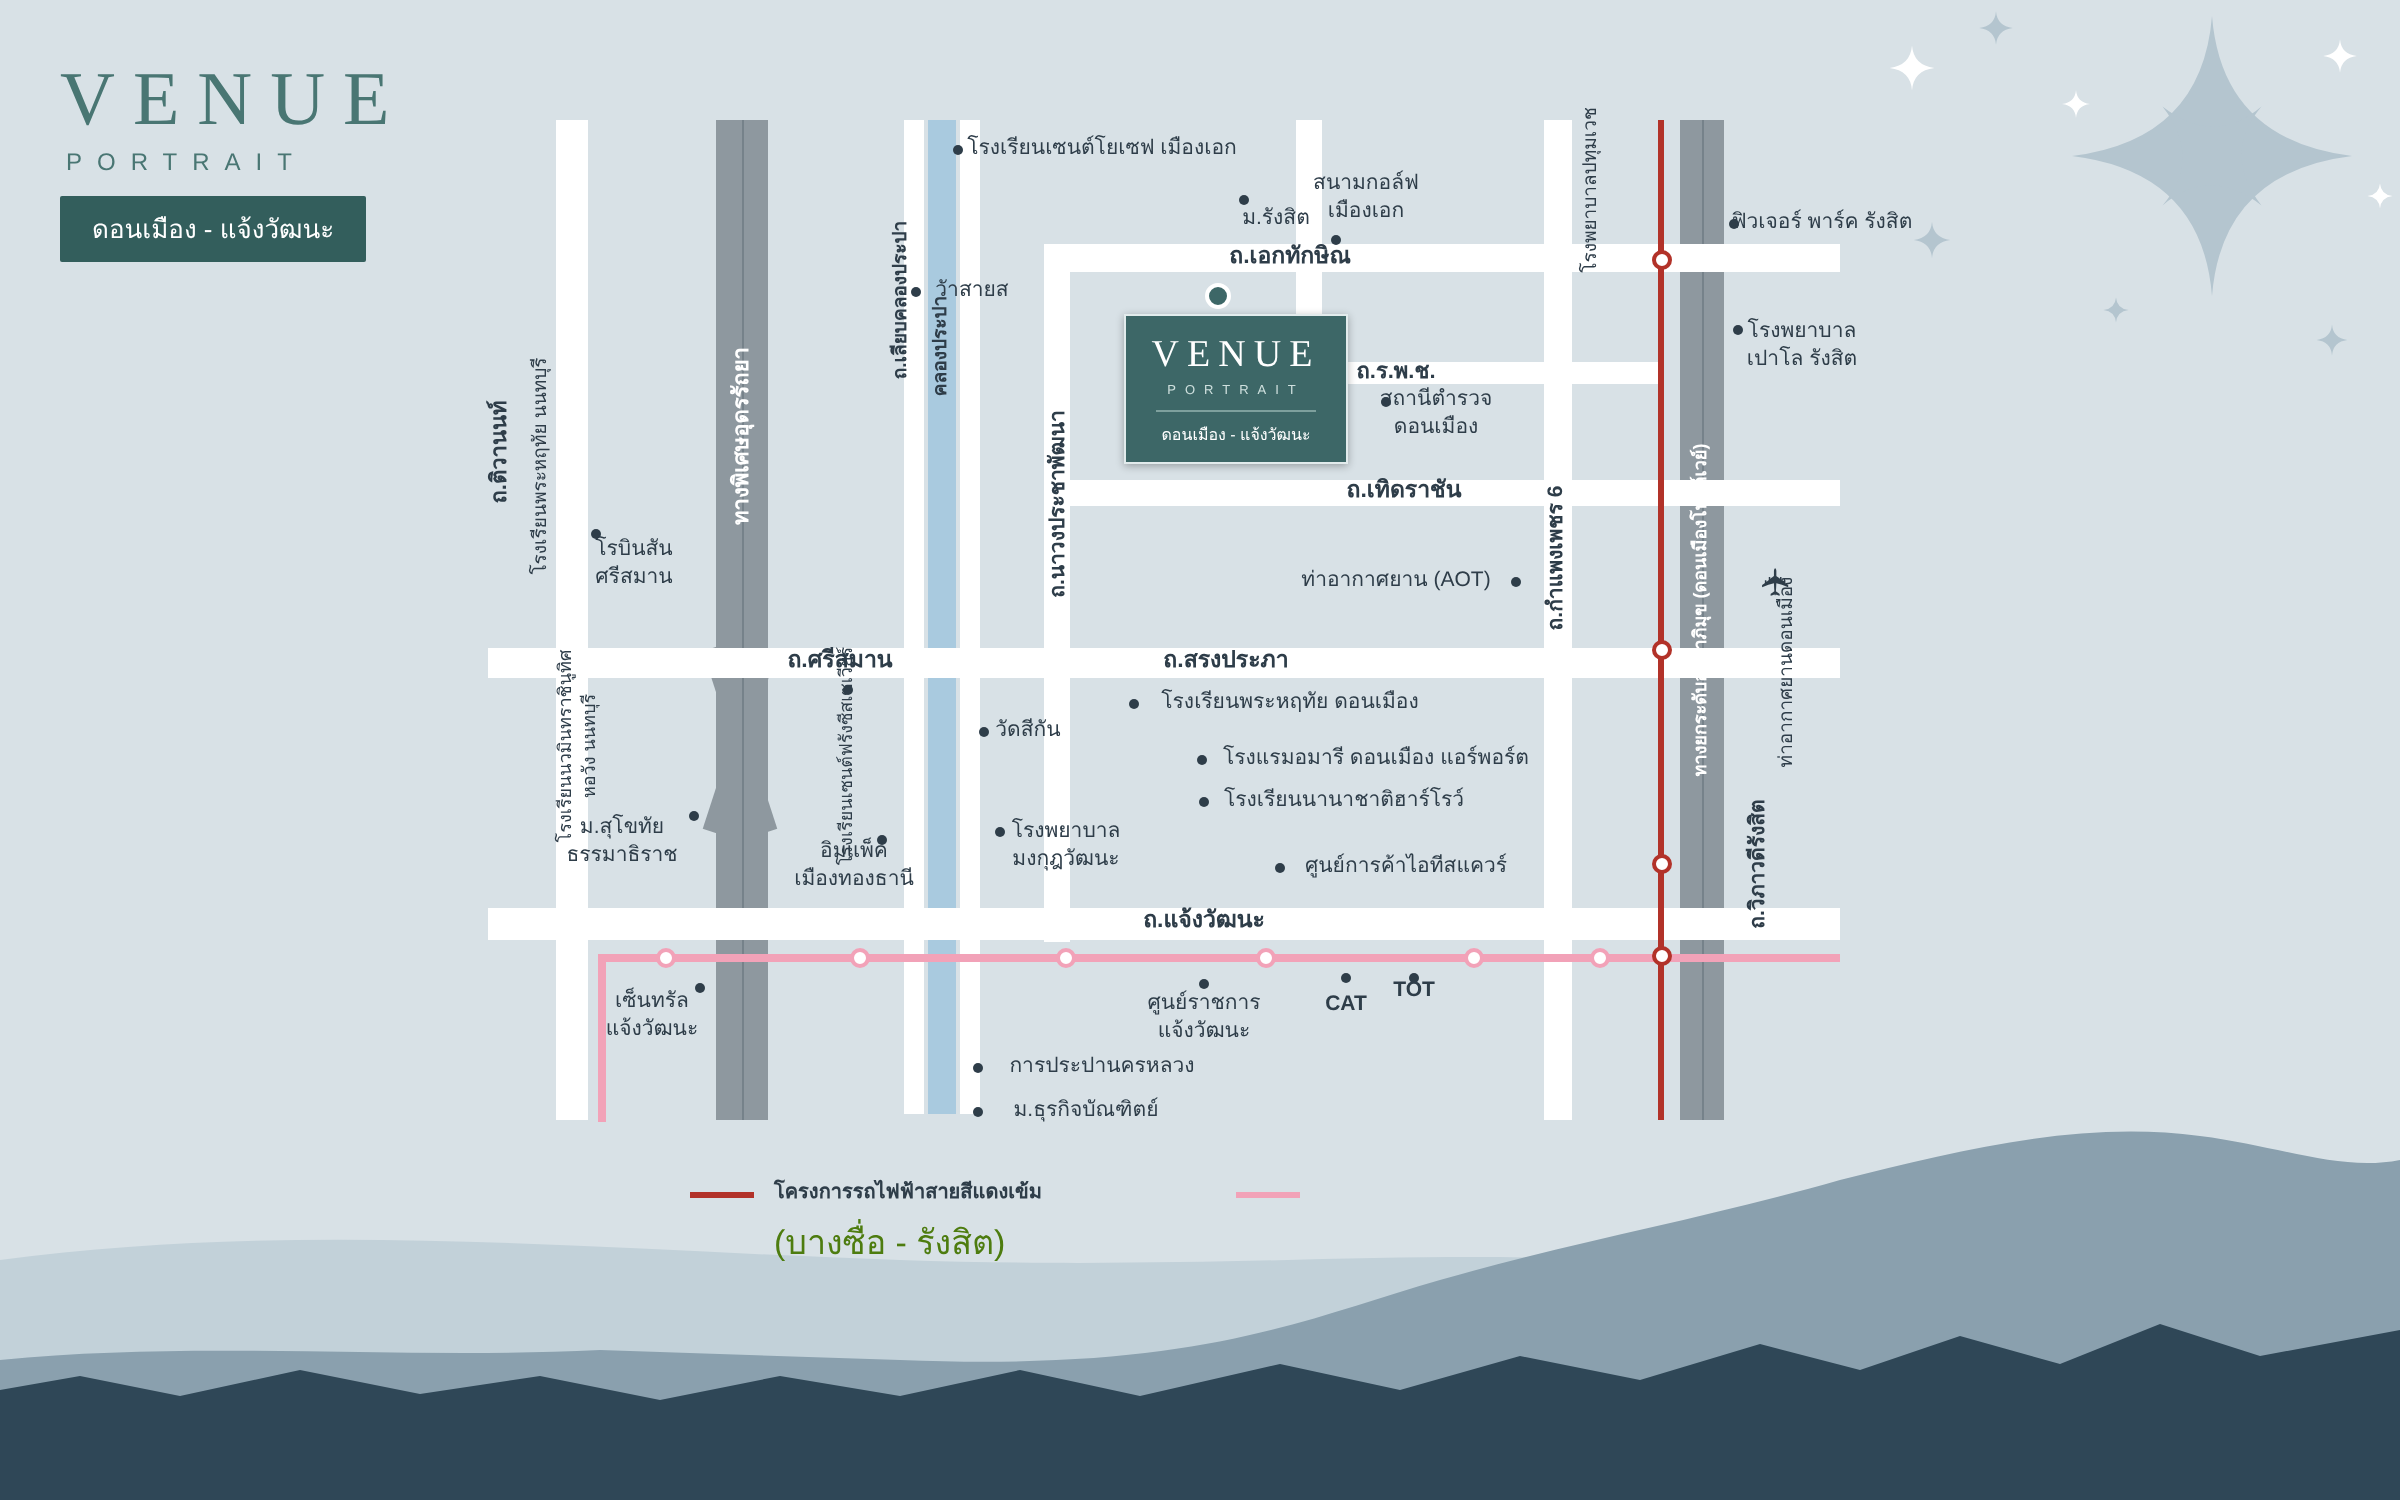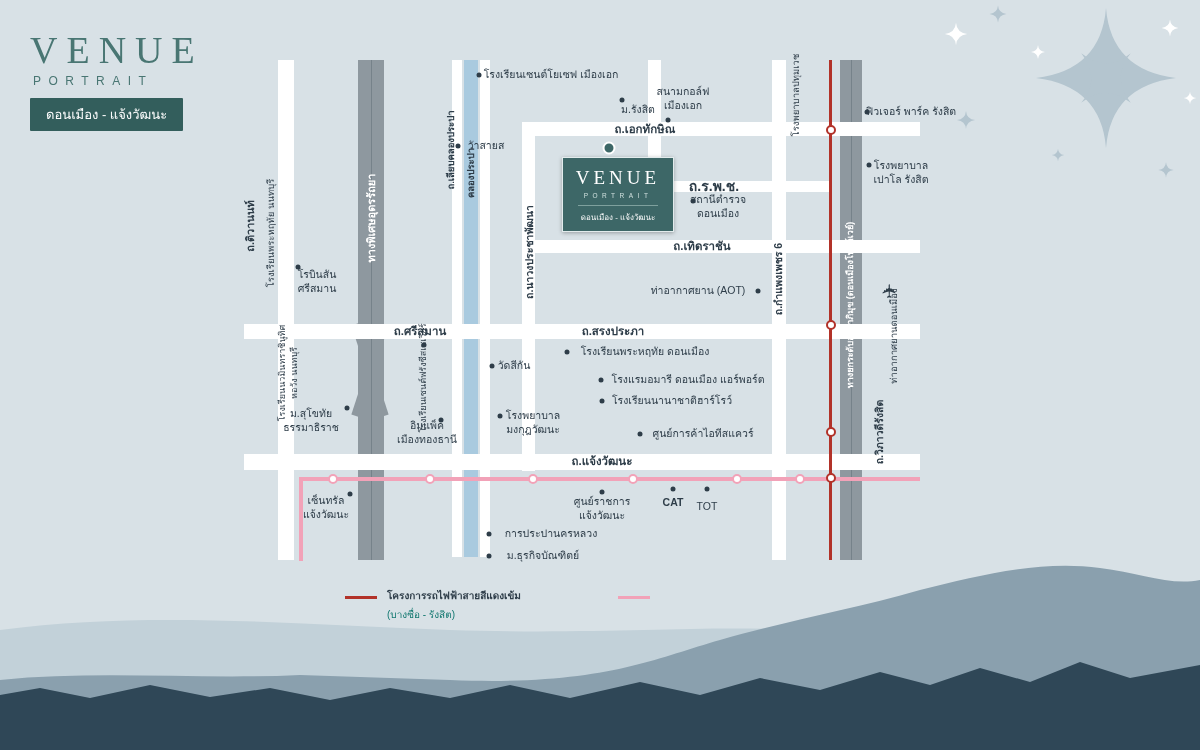--- a/index.html
+++ b/index.html
@@ -38,21 +38,21 @@
   .vc-sub{font-size:6.5px;letter-spacing:4.5px;color:#cfe0de;margin-top:3px;}
   .vc-line{height:1px;background:#7ea09d;margin:6px 9px 5px;}
   .vc-loc{font-size:8px;color:#ffffff;}
 
   
   .legend-item{position:absolute;display:flex;gap:10px;z-index:10;}
   .legend-swatch{width:32px;height:3px;margin-top:8px;flex:none;}
   .swatch-red{background:#b23229;}
   .swatch-pink{background:#f2a2b8;}
   .legend-label{font-size:10px;font-weight:bold;color:#2e3d49;}
-  .legend-sub{font-size:10px;color:#0f766e;margin-top:4px;}
+  .legend-sub{font-size:17px;color:#4d7c0f;margin-top:4px;}
 
   .sparkles{position:absolute;left:938px;top:0;z-index:1;pointer-events:none;}
   .mountains{position:absolute;left:0;top:530px;z-index:2;pointer-events:none;}
 </style>
 </head>
 <body>
 
 <div class="stage">
 
   <svg class="sparkles" width="262" height="190" viewBox="0 0 262 190">
@@ -104,21 +104,21 @@
 
     <div class="venue-pin"></div>
     <div class="venue-card">
       <div class="vc-name">VENUE</div>
       <div class="vc-sub">PORTRAIT</div>
       <div class="vc-line"></div>
       <div class="vc-loc">ดอนเมือง - แจ้งวัฒนะ</div>
     </div>
 
   <div class="map-label" style="left: 645px; top: 129px; font-size: 11.5px; font-weight: bold; transform: translate(-50%, -50%);">ถ.เอกทักษิณ</div>
-      <div class="map-label" style="left: 698px; top: 186px; font-size: 14px; font-weight: bold; transform: translate(-50%, -50%); margin-left: 16px;">ถ.ร.พ.ช.</div>
+      <div class="map-label" style="left: 698px; top: 186px; font-size: 11px; font-weight: bold; transform: translate(-50%, -50%);">ถ.ร.พ.ช.</div>
       <div class="map-label" style="left: 702px; top: 246px; font-size: 11.5px; font-weight: bold; transform: translate(-50%, -50%);">ถ.เทิดราชัน</div>
       <div class="map-label" style="left: 420px; top: 331px; font-size: 11.5px; font-weight: bold; transform: translate(-50%, -50%);">ถ.ศรีสมาน</div>
       <div class="map-label" style="left: 613px; top: 331px; font-size: 11.5px; font-weight: bold; transform: translate(-50%, -50%);">ถ.สรงประภา</div>
       <div class="map-label" style="left: 602px; top: 461px; font-size: 11.5px; font-weight: bold; transform: translate(-50%, -50%);">ถ.แจ้งวัฒนะ</div>
       <div class="map-label" style="left: 250px; top: 226px; font-size: 11px; font-weight: bold; transform: translate(-50%, -50%) rotate(-90deg);">ถ.ติวานนท์</div>
       <div class="map-label" style="left: 271px; top: 233px; font-size: 9.5px; transform: translate(-50%, -50%) rotate(-90deg);">โรงเรียนพระหฤทัย นนทบุรี</div>
       <div class="map-label" style="left: 371px; top: 218px; font-size: 11px; color: rgb(255, 255, 255); font-weight: bold; transform: translate(-50%, -50%) rotate(-90deg);">ทางพิเศษอุดรรัถยา</div>
       <div class="map-label" style="left: 451px; top: 150px; font-size: 9.5px; font-weight: bold; transform: translate(-50%, -50%) rotate(-90deg);">ถ.เลียบคลองประปา</div>
       <div class="map-label" style="left: 471px; top: 173px; font-size: 9.5px; font-weight: bold; transform: translate(-50%, -50%) rotate(-90deg);">คลองประปา</div>
       <div class="map-label" style="left: 530px; top: 252px; font-size: 10.5px; font-weight: bold; transform: translate(-50%, -50%) rotate(-90deg);">ถ.นาวงประชาพัฒนา</div>
@@ -152,21 +152,21 @@
       <div class="map-label" style="left: 424px; top: 378px; font-size: 9px; transform: translate(-50%, -50%) rotate(-90deg);">โรงเรียนเซนต์ฟรังซีสเซเวียร์</div>
       <div class="map-label" style="left: 311px; top: 421px; transform: translate(-50%, -50%);">ม.สุโขทัย
 ธรรมาธิราช</div>
       <div class="map-label" style="left: 427px; top: 433px; transform: translate(-50%, -50%);">อิมแพ็ค
 เมืองทองธานี</div>
       <div class="map-label" style="left: 326px; top: 508px; transform: translate(-50%, -50%);">เซ็นทรัล
 แจ้งวัฒนะ</div>
       <div class="map-label" style="left: 602px; top: 509px; transform: translate(-50%, -50%);">ศูนย์ราชการ
 แจ้งวัฒนะ</div>
       <div class="map-label" style="left: 673px; top: 503px; font-weight: bold; transform: translate(-50%, -50%);">CAT</div>
-      <div class="map-label" style="left: 707px; top: 507px; font-weight: normal; transform: translate(-50%, -50%);">TOT</div>
+      <div class="map-label" style="left: 707px; top: 496px; font-weight: bold; transform: translate(-50%, -50%);">TOT</div>
       <div class="map-label" style="left: 551px; top: 534px; transform: translate(-50%, -50%);">การประปานครหลวง</div>
       <div class="map-label" style="left: 543px; top: 556px; transform: translate(-50%, -50%);">ม.ธุรกิจบัณฑิตย์</div>
       <div class="map-dot" style="left: 479px; top: 75px;"></div>
       <div class="map-dot" style="left: 622px; top: 100px;"></div>
       <div class="map-dot" style="left: 668px; top: 120px;"></div>
       <div class="map-dot" style="left: 867px; top: 112px;"></div>
       <div class="map-dot" style="left: 869px; top: 165px;"></div>
       <div class="map-dot" style="left: 458px; top: 146px;"></div>
       <div class="map-dot" style="left: 693px; top: 201px;"></div>
       <div class="map-dot" style="left: 758px; top: 291px;"></div>

